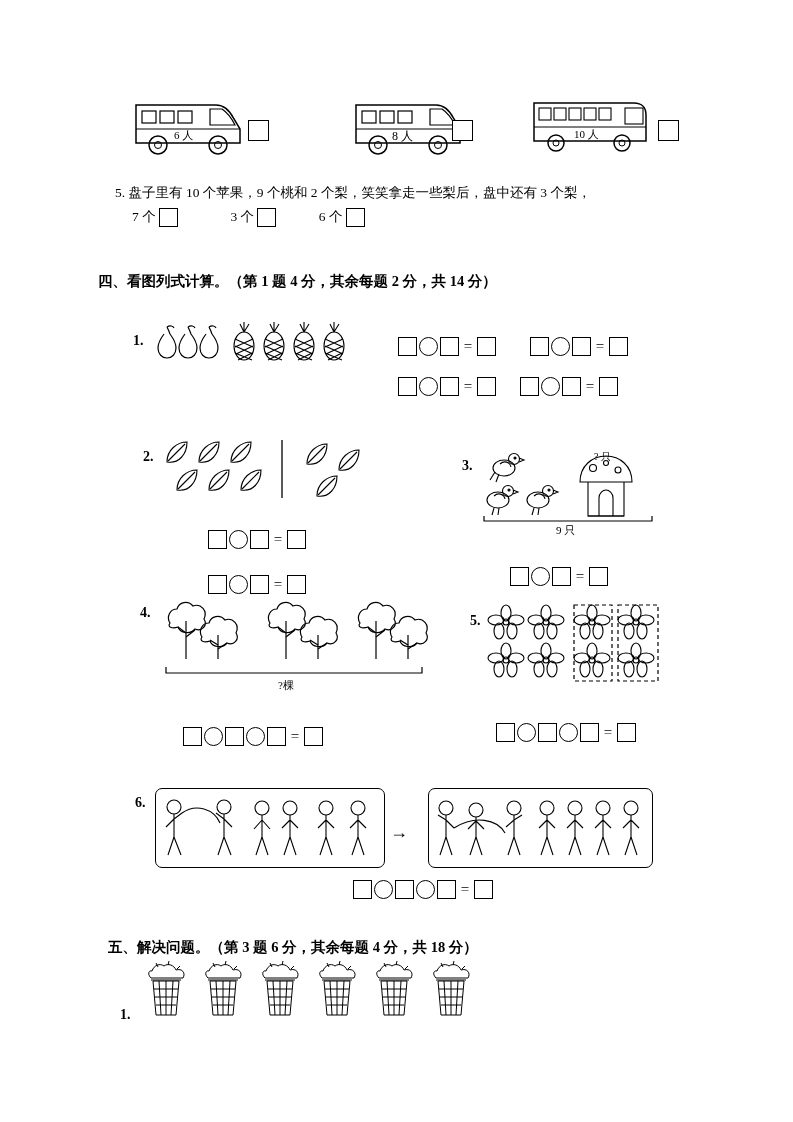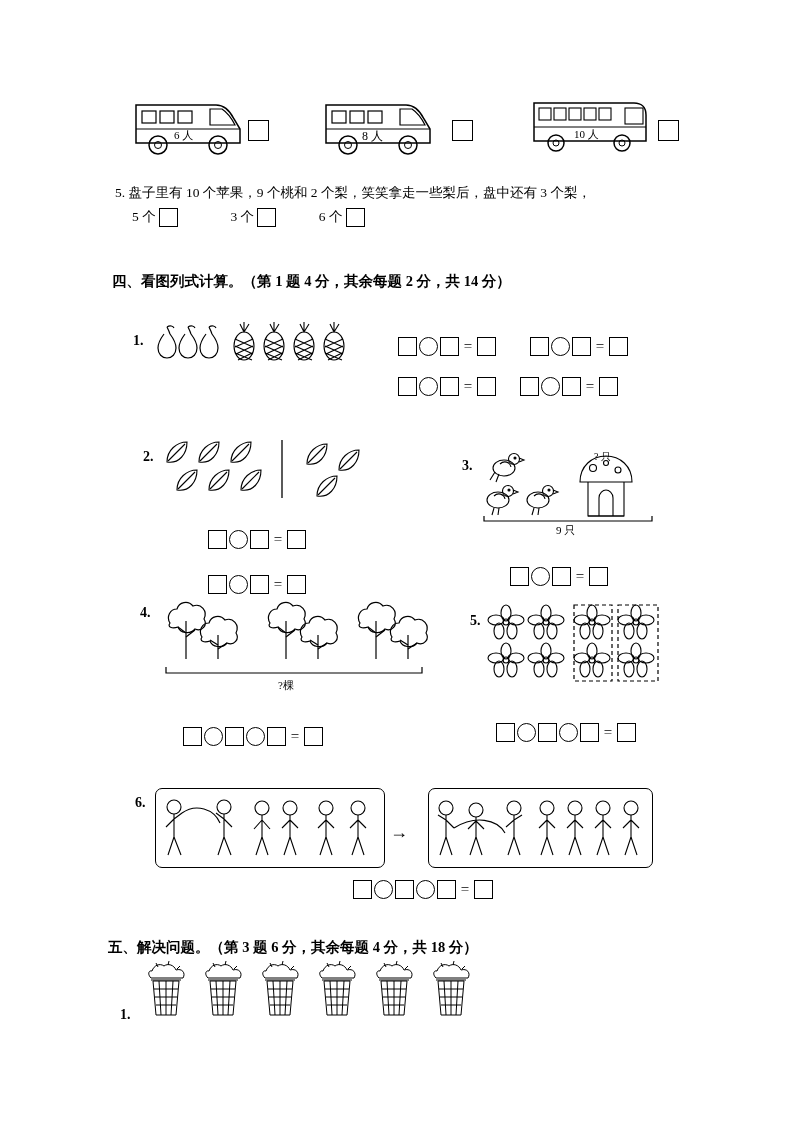--- a/index.html
+++ b/index.html
@@ -82,21 +82,21 @@
         <line x1="6" y1="34" x2="110" y2="34" stroke="#000" stroke-width="1"></line>
         <circle cx="28" cy="50" r="9" fill="none" stroke="#000" stroke-width="1.5"></circle>
         <circle cx="28" cy="50" r="3.5" fill="none" stroke="#000" stroke-width="1"></circle>
         <circle cx="88" cy="50" r="9" fill="none" stroke="#000" stroke-width="1.5"></circle>
         <circle cx="88" cy="50" r="3.5" fill="none" stroke="#000" stroke-width="1"></circle>
         <text x="44" y="44" font-family="Liberation Serif, serif" font-size="11">6 人</text>
       </svg>
     </div>
     <span class="box abs" style="left:118px; top:25px; width:21px; height:21px;"></span>
 
-    <div class="bus-wrap" style="left:190px; top:0px;">
+    <div class="bus-wrap" style="left:220px; top:0px;">
       <svg width="115" height="65" viewBox="0 0 115 65">
         <path d="M6,10 L86,10 C94,10 100,16 104,24 L110,34 L110,48 L6,48 Z" fill="none" stroke="#000" stroke-width="1.5"></path>
         <rect x="12" y="16" width="14" height="12" fill="none" stroke="#000" stroke-width="1.2"></rect>
         <rect x="30" y="16" width="14" height="12" fill="none" stroke="#000" stroke-width="1.2"></rect>
         <rect x="48" y="16" width="14" height="12" fill="none" stroke="#000" stroke-width="1.2"></rect>
         <path d="M80,14 L92,14 C98,18 102,24 105,30 L80,30 Z" fill="none" stroke="#000" stroke-width="1.2"></path>
         <line x1="6" y1="34" x2="110" y2="34" stroke="#000" stroke-width="1"></line>
         <circle cx="28" cy="50" r="9" fill="none" stroke="#000" stroke-width="1.5"></circle>
         <circle cx="28" cy="50" r="3.5" fill="none" stroke="#000" stroke-width="1"></circle>
         <circle cx="88" cy="50" r="9" fill="none" stroke="#000" stroke-width="1.5"></circle>
@@ -126,35 +126,35 @@
     <span class="box abs" style="left:528px; top:25px; width:21px; height:21px;"></span>
   </div>
 
   <div class="abs txt" style="left:115px; top:182px; width:570px;">
     <div style="white-space:nowrap;">
       <span>5.</span>
       <span>盘子里有 10 个苹果，9 个桃和 2 个梨，笑笑拿走一些梨后，盘中还有 3 个梨，</span>
     </div>
     <div style="padding-left:17px; margin-top:2px;">
       <span style="display:inline-block; width:95px;">
-        <span>5 个</span>
+        <span>7 个</span>
         <span class="box"></span>
       </span>
       <span style="display:inline-block; width:85px;">
         <span>3 个</span>
         <span class="box"></span>
       </span>
       <span style="display:inline-block;">
         <span>6 个</span>
         <span class="box"></span>
       </span>
     </div>
   </div>
 
-  <div class="abs sec-title" style="left:112px; top:272px;">四、看图列式计算。（第 1 题 4 分，其余每题 2 分，共 14 分）</div>
+  <div class="abs sec-title" style="left:98px; top:272px;">四、看图列式计算。（第 1 题 4 分，其余每题 2 分，共 14 分）</div>
 
   <div class="abs qnum" style="left:133px; top:333px;">1.</div>
 
   <div class="abs" style="left:152px; top:322px;">
     <svg width="210" height="42" viewBox="0 0 210 42">
 
       <g fill="none" stroke="#000" stroke-width="1.2">
         <path d="M12,12 C9,16 6,20 6,26 C6,32 10,36 15,36 C20,36 24,32 24,26 C24,20 21,16 18,12 C17,9 16,7 15,5"></path>
         <path d="M15,5 C18,3 21,4 22,6"></path>
         <path d="M33,12 C30,16 27,20 27,26 C27,32 31,36 36,36 C41,36 45,32 45,26 C45,20 42,16 39,12 C38,9 37,7 36,5"></path>

